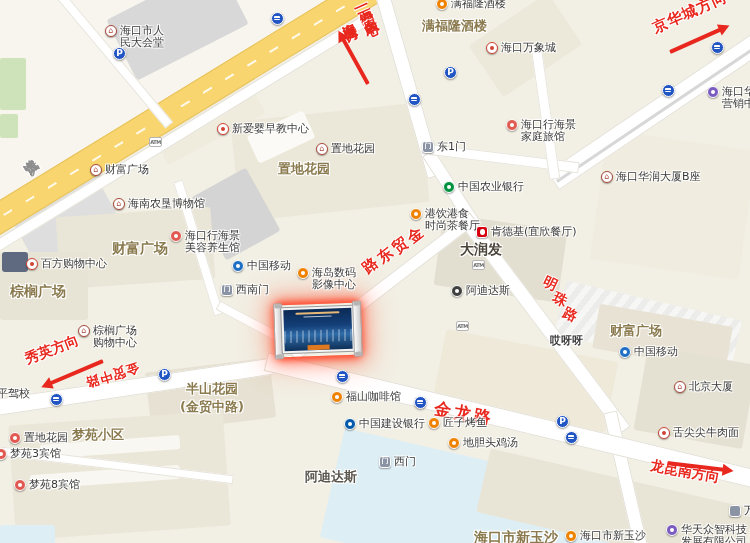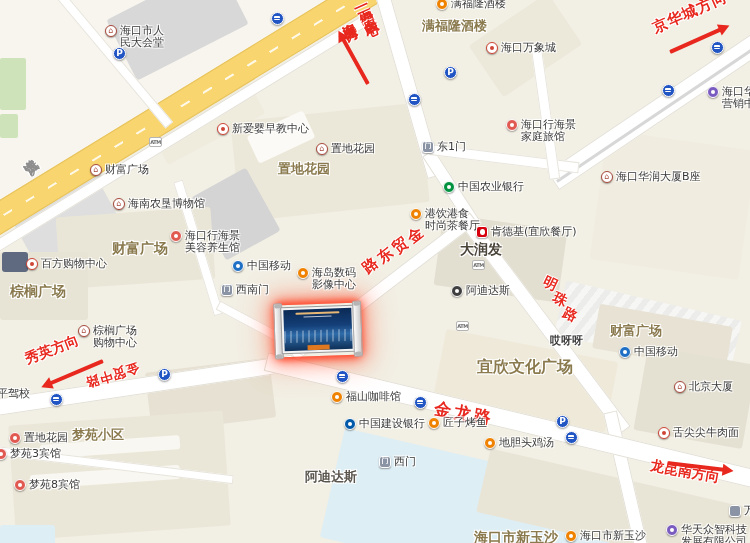--- a/index.html
+++ b/index.html
@@ -227,21 +227,24 @@
   <div class="atm" style="left:149px;top:137px"><span>ATM</span></div>
   <div class="atm" style="left:472px;top:260px"><span>ATM</span></div>
   <div class="atm" style="left:456px;top:321px"><span>ATM</span></div>
 
   <div class="big" style="left:422px;top:17px">满福隆酒楼</div>
   <div class="big" style="left:278px;top:160px">置地花园</div>
   <div class="big" style="left:112px;top:240px;font-size:14px">财富广场</div>
   <div class="big" style="left:10px;top:283px;font-size:14px">棕榈广场</div>
   <div class="big dark" style="left:460px;top:241px;font-size:14px">大润发</div>
   <div class="big" style="left:610px;top:322px">财富广场</div>
-  <div class="big" style="left:477px;top:357px;font-size:16px">宜欣文化广场</div>
+  <div class="big" style="left:176px;top:380px;width:72px;text-align:center">
+    <span class="l" style="display:block">半山花园</span>
+    <span class="l" style="display:block">(金贸中路)</span>
+  </div>
   <div class="big" style="left:72px;top:426px">梦苑小区</div>
   <div class="big gray" style="left:305px;top:468px">阿迪达斯</div>
   <div class="big" style="left:474px;top:529px;font-size:14px">海口市新玉沙</div>
 
   <div class="poi" style="left:105px;top:25px">
     <span class="icon ic-build">⌂</span>
     <span class="txt">
         <span class="l">海口市人</span>
         <span class="l">民大会堂</span>
       </span>
@@ -368,21 +371,21 @@
     <span class="txt l">中国建设银行</span>
   </div>
   <div class="poi" style="left:379px;top:456px">
     <span class="icon ic-graysq"><span>门</span></span>
     <span class="txt l">西门</span>
   </div>
   <div class="poi" style="left:428px;top:417px">
     <span class="icon ic-food dot"></span>
     <span class="txt l">匠子烤鱼</span>
   </div>
-  <div class="poi" style="left:484px;top:437px">
+  <div class="poi" style="left:448px;top:437px">
     <span class="icon ic-food dot"></span>
     <span class="txt l">地胆头鸡汤</span>
   </div>
   <div class="poi" style="left:658px;top:427px">
     <span class="icon ic-redo"></span>
     <span class="txt l">舌尖尖牛肉面</span>
   </div>
   <div class="poi" style="left:674px;top:381px">
     <span class="icon ic-build">⌂</span>
     <span class="txt l">北京大厦</span>

